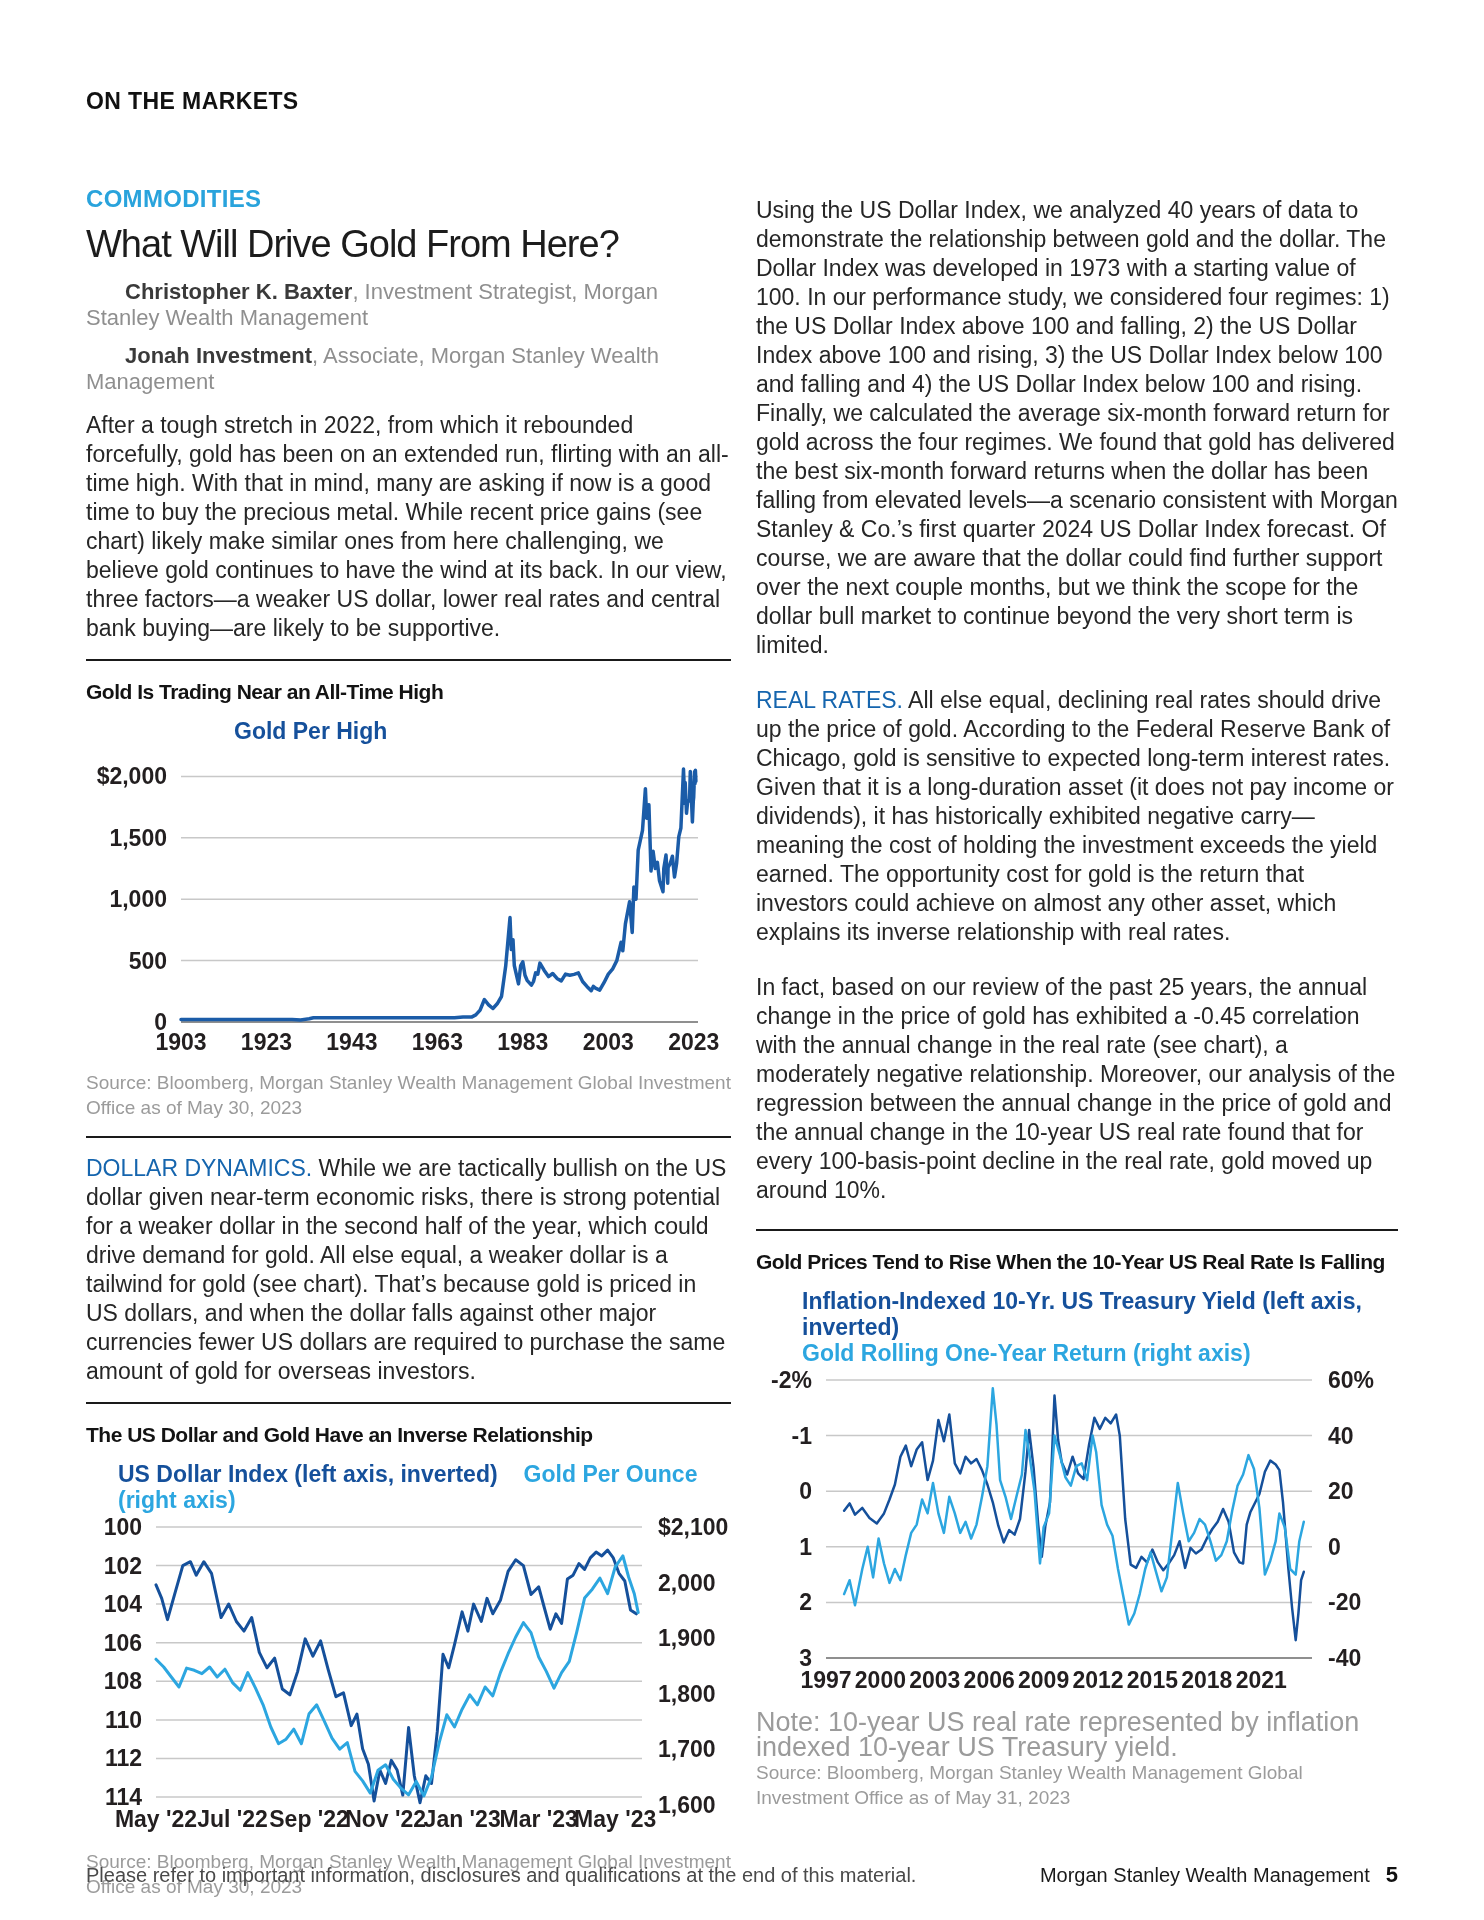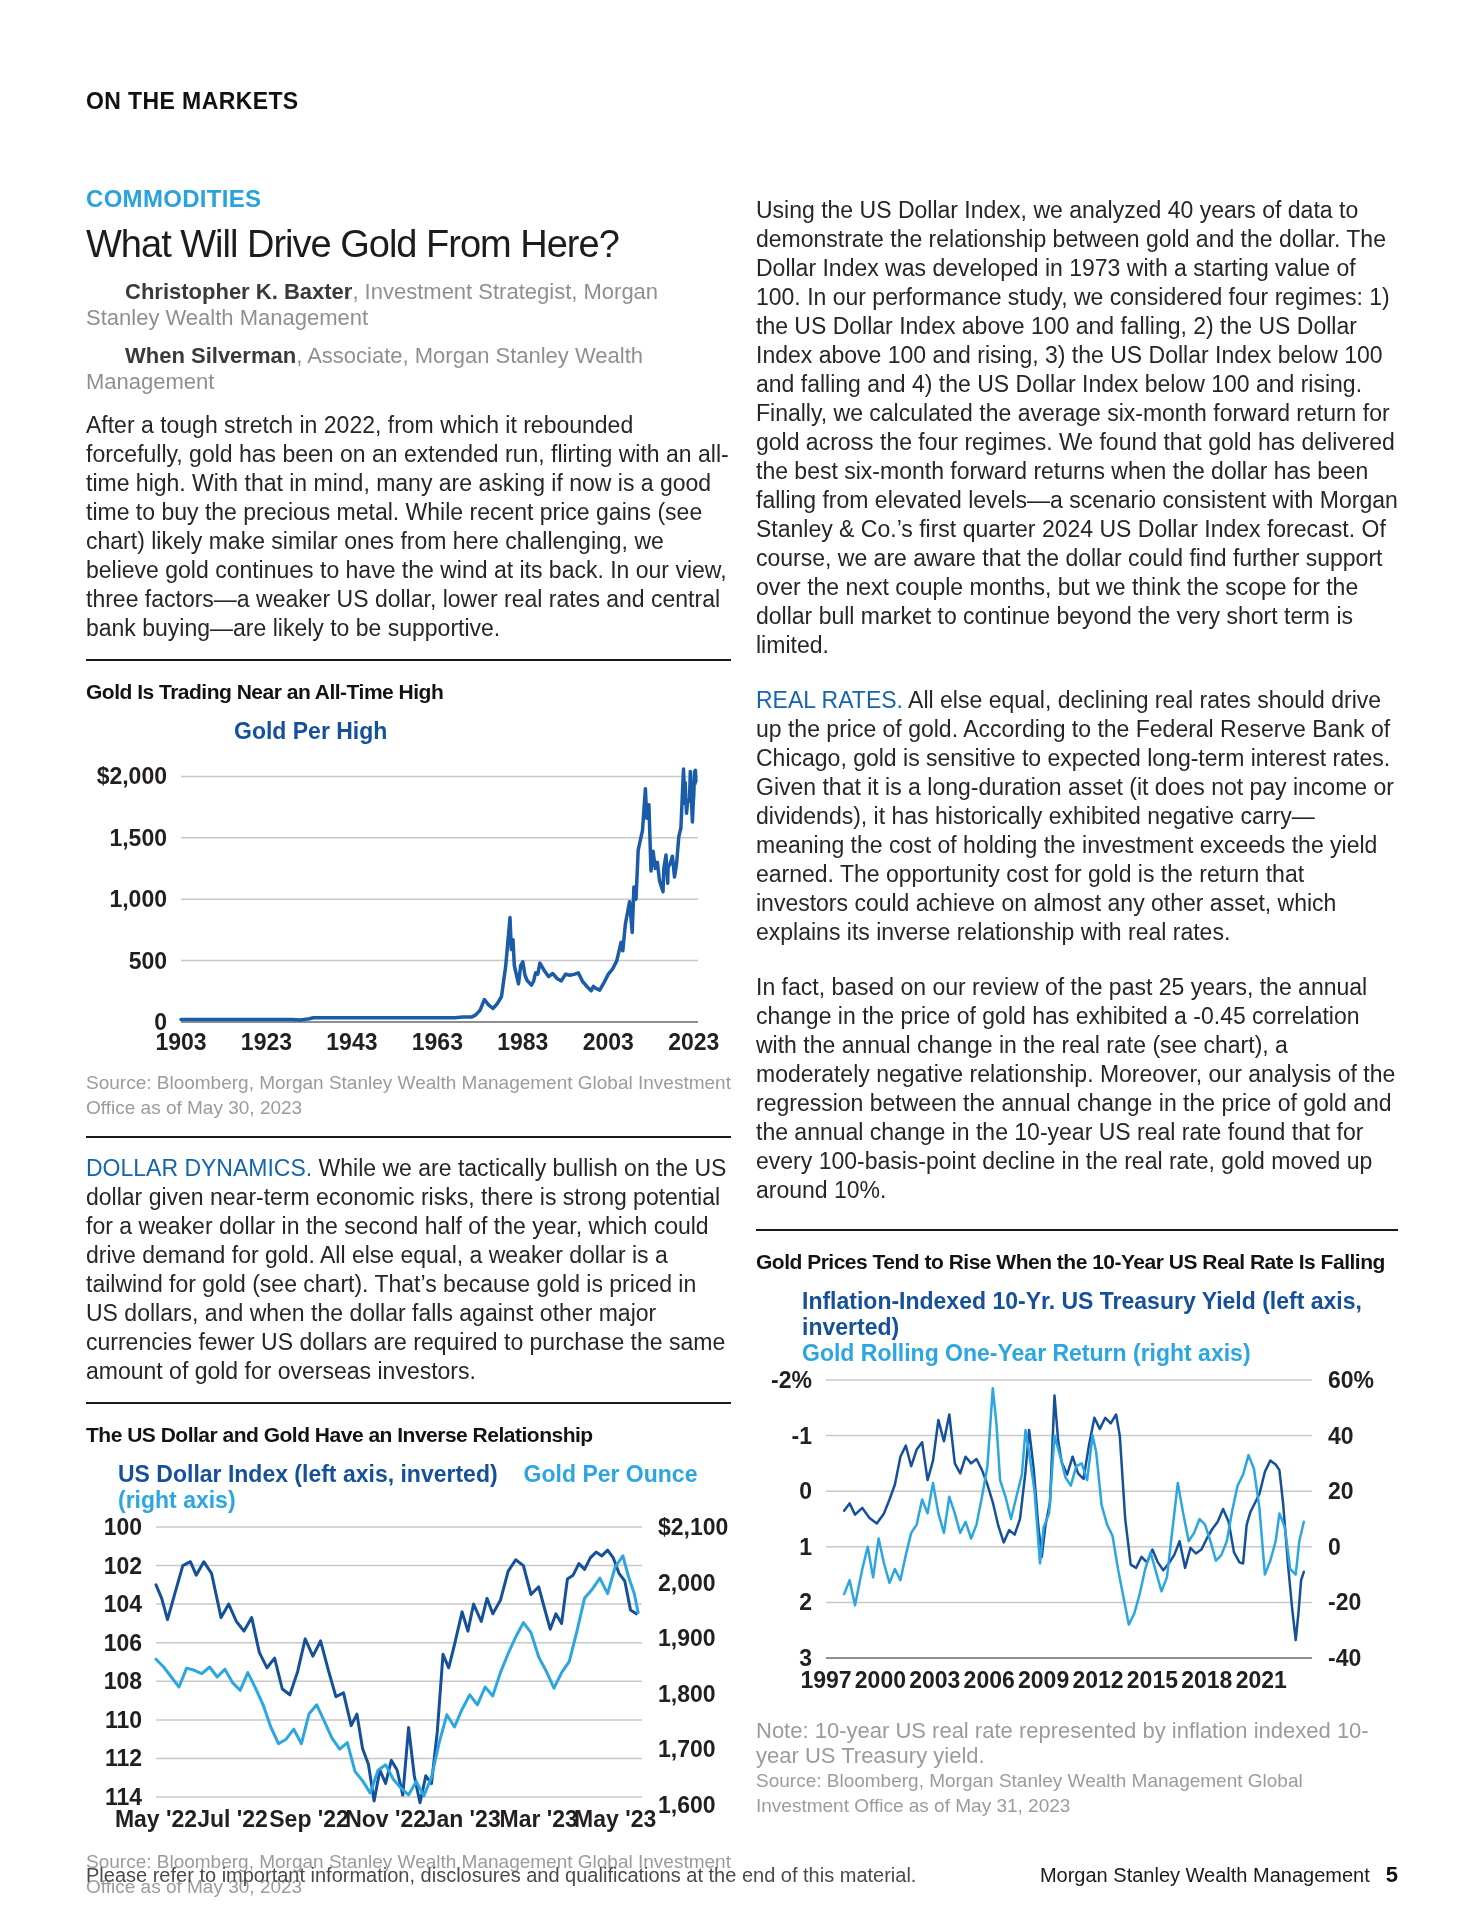--- a/index.html
+++ b/index.html
@@ -15,21 +15,21 @@
   .body-p{font-size:23px;line-height:29px;color:#262626;margin-top:16px;}
   .lead-blue{color:#1565ae;font-weight:400;}
   .rule{height:2px;background:#1a1a1a;margin-top:16px;}
   .chart-heading{font-size:21px;font-weight:700;letter-spacing:-.5px;color:#131313;margin-top:14px;line-height:33px;}
   .legend-row{margin-top:10px;font-size:23px;font-weight:700;line-height:26px;}
   .legend-dark{color:#15509b;}
   .legend-light{color:#2ca6e0;}
   .legend-gap{display:inline-block;width:26px;}
   .chart-svg{display:block;margin-top:2px;}
   .source{font-size:19px;line-height:25px;color:#9b9b9b;margin-top:12px;}
-  .note{font-size:22px;line-height:25px;color:#9b9b9b;margin-top:20px;}
+  .note{font-size:27px;line-height:25px;color:#9b9b9b;margin-top:12px;}
   .footer{position:absolute;left:86px;right:86px;top:1862px;display:flex;justify-content:space-between;align-items:baseline;}
   .footer-disclaimer{font-size:20px;color:#4a4a4a;}
   .footer-brand{font-size:20px;color:#1a1a1a;}
   .footer-page{font-size:22px;font-weight:800;color:#111;margin-left:16px;}
   svg text{font-family:"Liberation Sans", sans-serif;font-size:23px;font-weight:700;fill:#231f20;}
   .c1-legend{margin-left:148px;}
   .c2-legends{margin-left:32px;}
   .c3-legends{margin-left:46px;}
 </style>
 </head>
@@ -37,21 +37,21 @@
 
 <div class="page">
 
   <div class="col-left">
     <div class="masthead">ON THE MARKETS</div>
 
     <div class="kicker">COMMODITIES</div>
     <div class="title">What Will Drive Gold From Here?</div>
 
     <div class="author"><span class="name">Christopher K. Baxter</span><span>, Investment Strategist, Morgan Stanley Wealth Management</span></div>
-    <div class="author"><span class="name">When Silverman</span><span>, Associate, Morgan Stanley Wealth Management</span></div>
+    <div class="author"><span class="name">Jonah Investment</span><span>, Associate, Morgan Stanley Wealth Management</span></div>
 
     <div class="body-p">After a tough stretch in 2022, from which it rebounded forcefully, gold has been on an extended run, flirting with an all-time high. With that in mind, many are asking if now is a good time to buy the precious metal. While recent price gains (see chart) likely make similar ones from here challenging, we believe gold continues to have the wind at its back. In our view, three factors—a weaker US dollar, lower real rates and central bank buying—are likely to be supportive.</div>
 
     <div class="rule"></div>
     <div class="chart-heading">Gold Is Trading Near an All-Time High</div>
     <div class="legend-row c1-legend"><span class="legend-dark">Gold Per High</span></div>
     <svg class="chart-svg" width="645" height="312" viewBox="0 0 645 312">
         <line x1="95" x2="612" y1="30.4" y2="30.4" stroke="#c8c8c8" stroke-width="1.5"></line>
         <text x="81" y="38.418604651162795" text-anchor="end">$2,000</text>
         <line x1="95" x2="612" y1="91.8" y2="91.8" stroke="#c8c8c8" stroke-width="1.5"></line>

